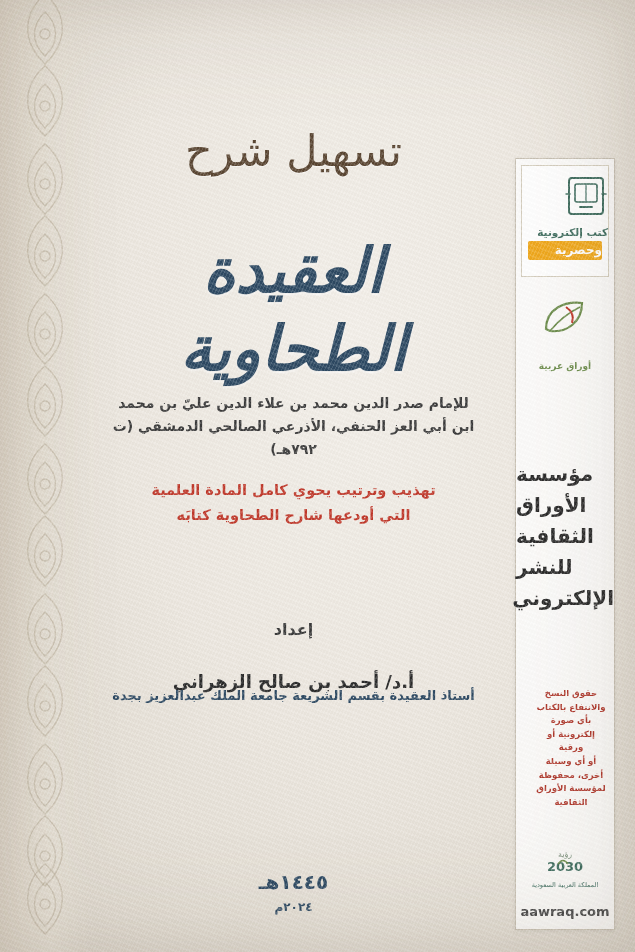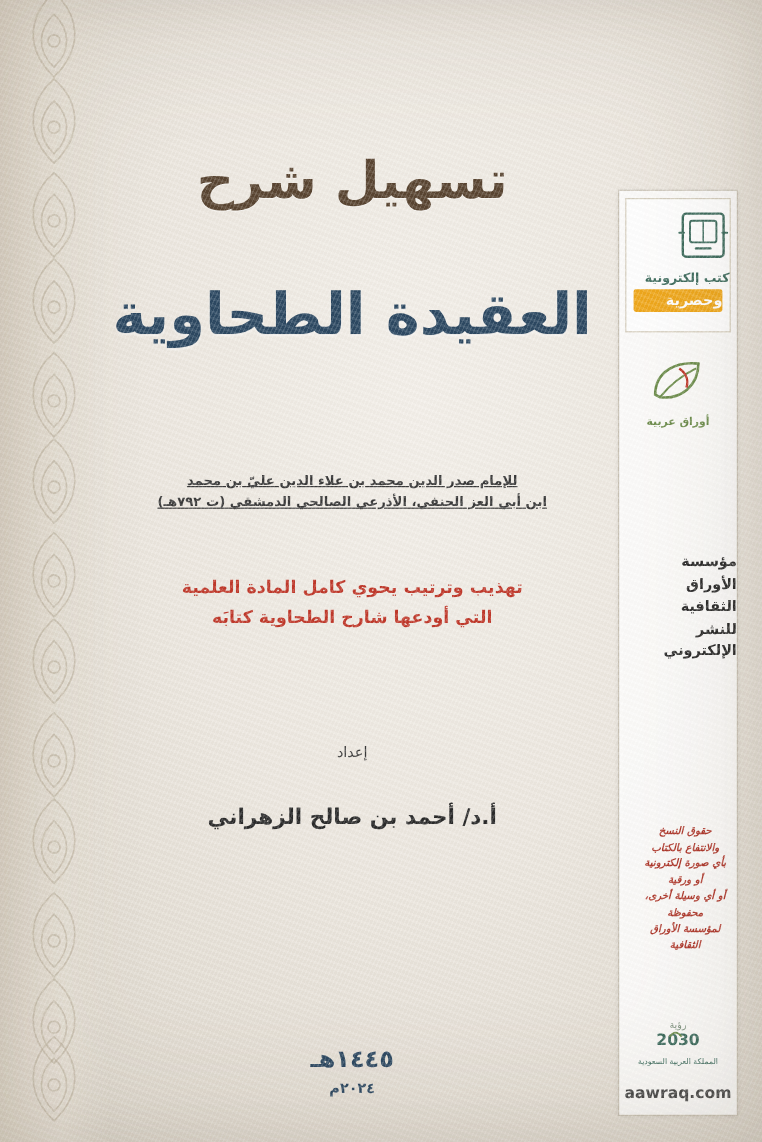--- a/index.html
+++ b/index.html
@@ -66,70 +66,70 @@
     text-align: center;
   }
 
   .title-small {
     position: absolute;
     top: 126px;
     left: 0;
     right: 0;
     font-family: "DejaVu Sans", sans-serif;
     font-size: 43px;
-    font-weight: 700;
+    font-weight: 400;
     color: #5a4632;
     letter-spacing: 0px;
     text-shadow: 0 1px 0 rgba(255,255,255,0.55);
   }
 
   .title-main {
     position: absolute;
     top: 232px;
     left: 0;
     right: 0;
     font-family: "DejaVu Sans", sans-serif;
-    font-size: 48px;
+    font-size: 62px;
     font-weight: 700;
     color: #2e4a63;
     line-height: 1.25;
     text-shadow: 0 2px 2px rgba(255,255,255,0.6), 0 1px 0 rgba(0,0,0,0.10);
+    font-style: italic;
   }
 
   .author-block {
     position: absolute;
     top: 392px;
     left: 18px;
     right: 18px;
-    font-size: 11px;
+    font-size: 14px;
     line-height: 1.65;
     color: #3a3a3a;
     font-weight: 700;
-    text-decoration: underline;
   }
 
   .subtitle-block {
     position: absolute;
     top: 478px;
     left: 14px;
     right: 14px;
     font-size: 14.5px;
     line-height: 1.75;
     color: #c0392b;
     font-weight: 700;
   }
 
   .prep-label {
     position: absolute;
     top: 620px;
     left: 0;
     right: 0;
-    font-size: 12px;
+    font-size: 16px;
     color: #3a3a3a;
-    font-weight: 400;
+    font-weight: 700;
   }
   .prep-name {
     position: absolute;
     top: 648px;
     left: 0;
     right: 0;
     font-size: 18px;
     color: #2b2b2b;
     font-weight: 700;
     margin-top: 23px;
@@ -207,47 +207,46 @@
     position: absolute;
     top: 136px;
     left: 0;
     right: 0;
     text-align: center;
   }
   .logo-awraq .la-label {
     font-size: 9px;
     color: #6f8f4f;
     font-weight: 700;
-    margin-top: 2px;
+    margin-top: 16px;
     letter-spacing: 0.5px;
   }
 
   .publisher {
     position: absolute;
     top: 300px;
     left: 0;
     right: 0;
-    text-align: right;
-    font-size: 12px;
+    text-align: left;
+    font-size: 20px;
     line-height: 1.55;
     color: #2b2b2b;
     font-weight: 700;
   }
 
   .rights {
     position: absolute;
     top: 528px;
     left: 18px;
     right: 6px;
     text-align: center;
     font-size: 8.5px;
     line-height: 1.6;
     color: #b03a2e;
     font-weight: 700;
-    font-style: italic;
   }
 
   .vision {
     position: absolute;
     bottom: 40px;
     left: 0;
     right: 0;
     text-align: center;
   }
   .vision .v-sub {
@@ -354,20 +353,21 @@
       <div>ابن أبي العز الحنفي، الأذرعي الصالحي الدمشقي (ت ٧٩٢هـ)</div>
     </div>
 
     <div class="subtitle-block">
       <div>تهذيب وترتيب يحوي كامل المادة العلمية</div>
       <div>التي أودعها شارح الطحاوية كتابَه</div>
     </div>
 
     <div class="prep-label">إعداد</div>
     <div class="prep-name">أ.د/ أحمد بن صالح الزهراني</div>
+    <div class="prep-role">أستاذ العقيدة بقسم الشريعة جامعة الملك عبدالعزيز   بجدة</div>
 
     <div class="year-h">١٤٤٥هـ</div>
     <div class="year-m">٢٠٢٤م</div>
   </div>
 
   <div class="sidebar">
 
     <div class="badge-ebook">
       <div class="b-icon">
         <svg width="44" height="46" viewBox="0 0 44 46">

